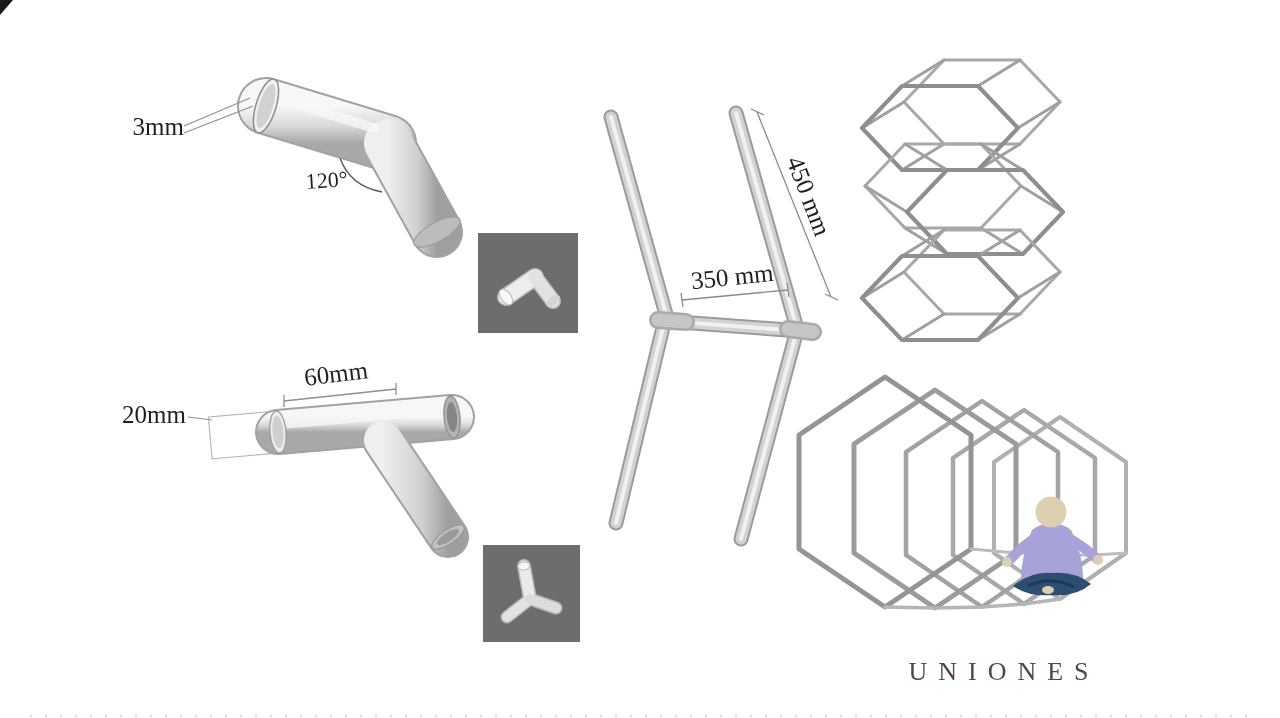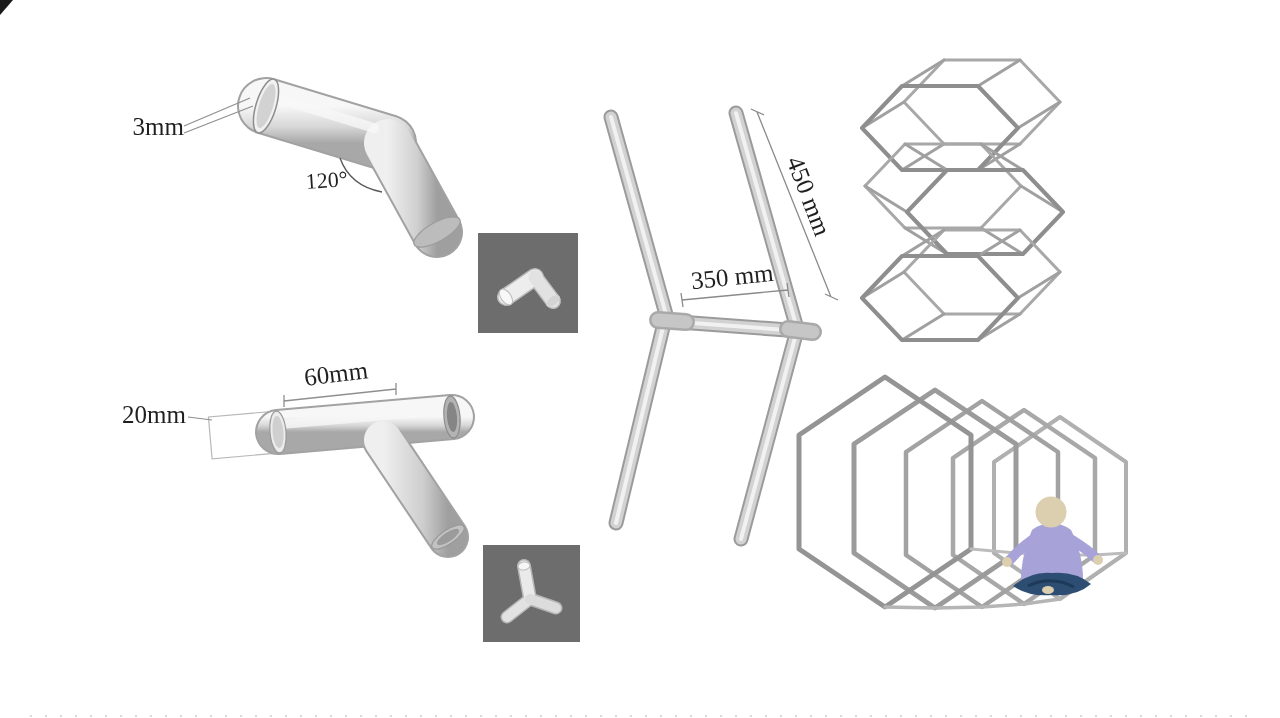--- a/index.html
+++ b/index.html
@@ -164,14 +164,15 @@
     <circle cx="1051" cy="512" r="15.5" fill="#dccfb0"></circle>
 
     <path d="M1013,586 Q1031,571 1052,573 Q1075,571 1091,584 Q1076,597 1052,595 Q1029,597 1013,586 Z" fill="#2d4d72"></path>
     <path d="M1028,586 Q1051,575 1074,587" stroke="#1e3a5a" stroke-width="3" fill="none"></path>
     <ellipse cx="1048" cy="590" rx="6" ry="4" fill="#dccfb0"></ellipse>
   </g>
 
   <line x1="30" y1="716" x2="1250" y2="716" stroke="#d9d9d9" stroke-width="2" stroke-dasharray="2 13"></line>
 </svg>
 
+<div class="title">UNIONES</div>
 
 </div>
 
 </body></html>

